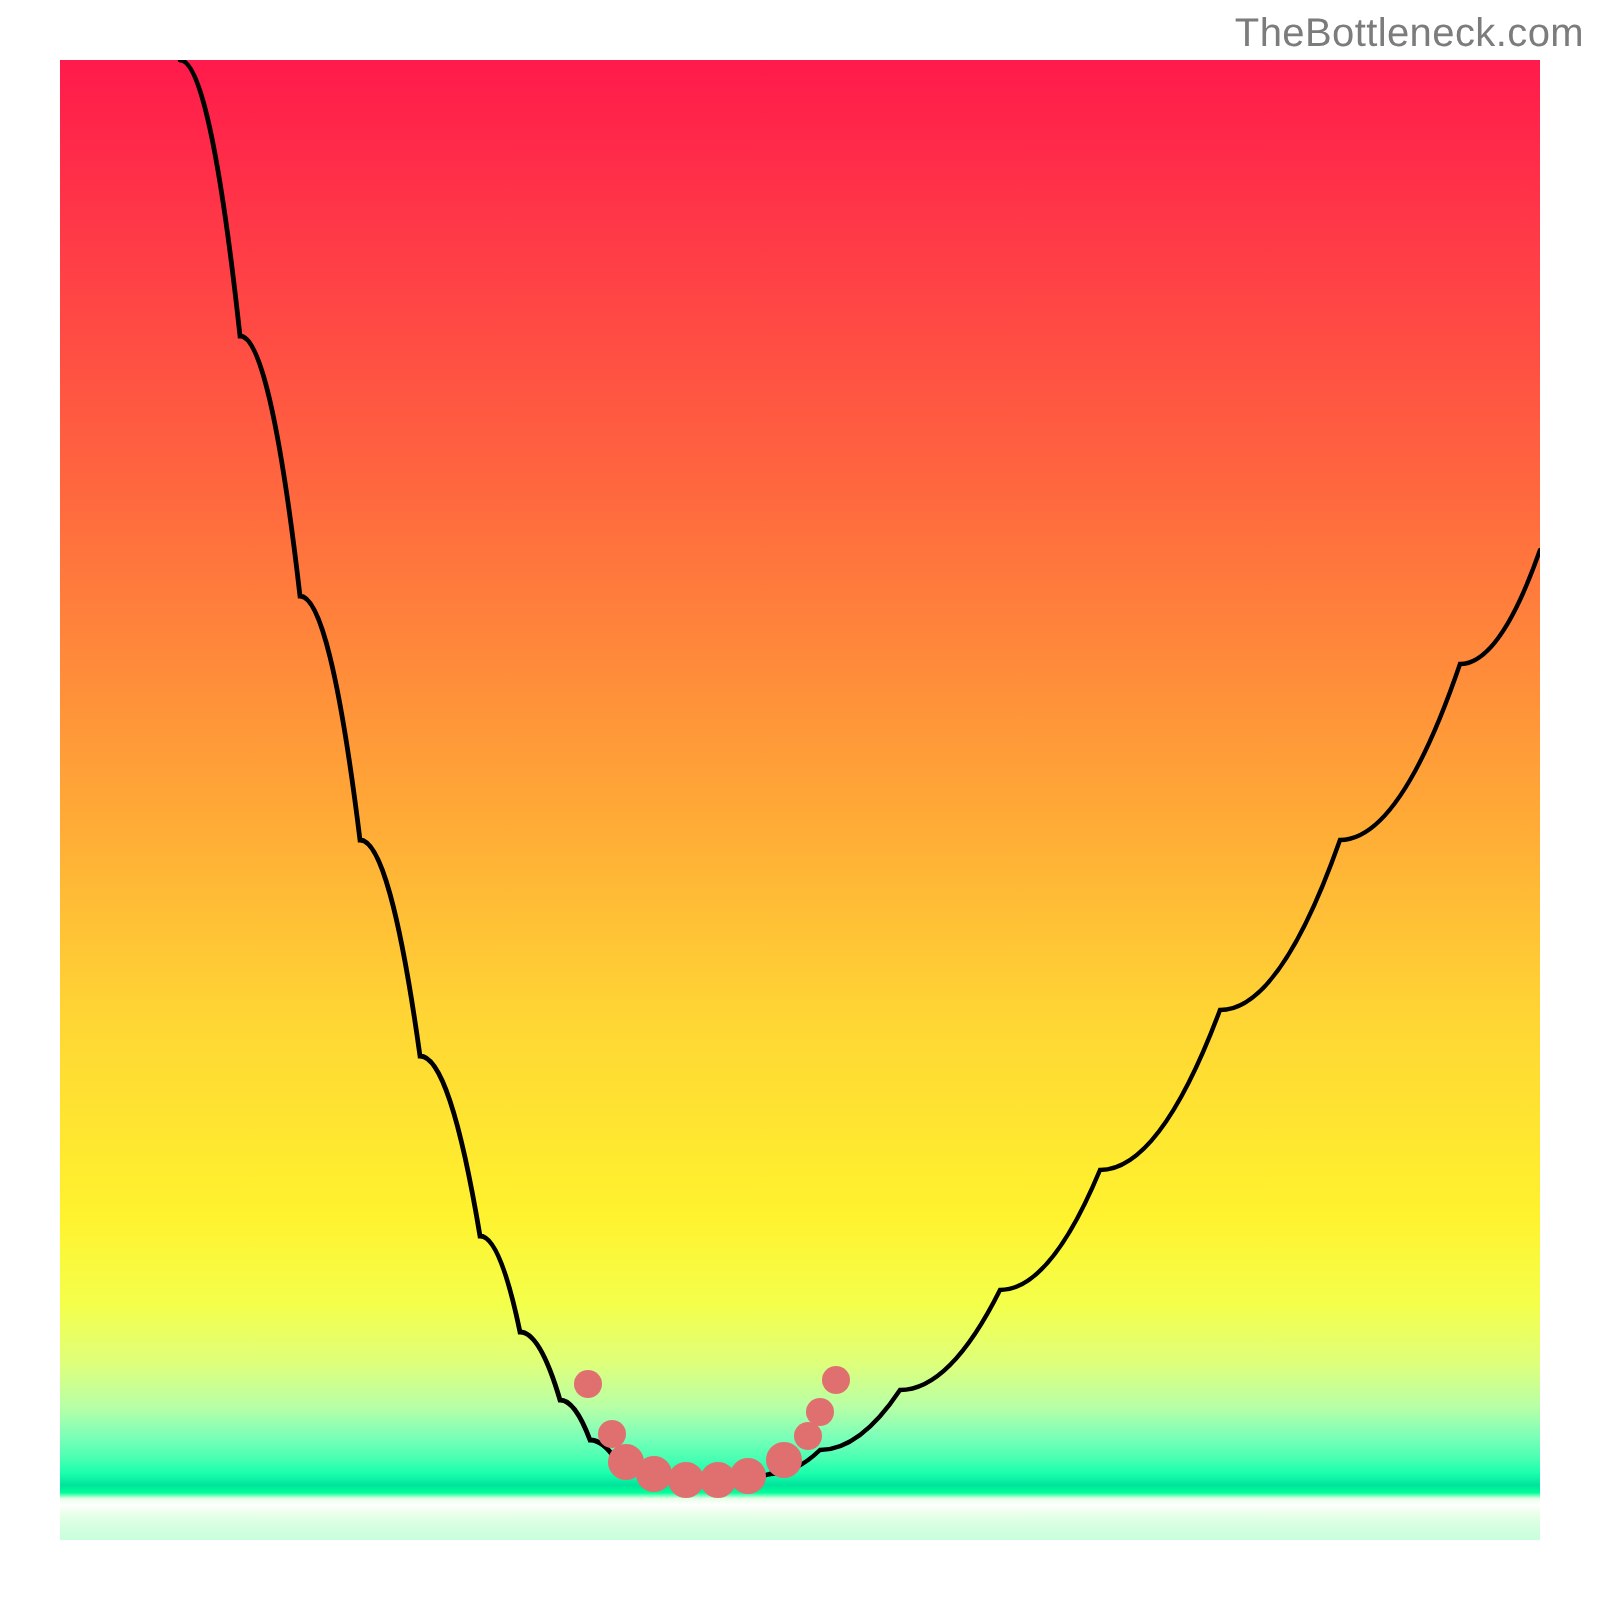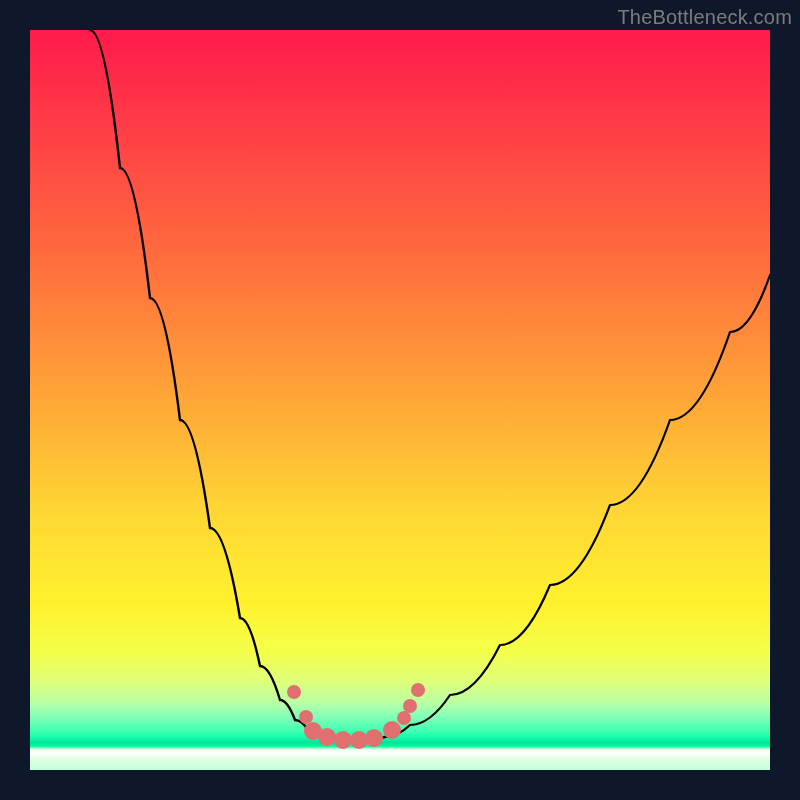--- a/index.html
+++ b/index.html
@@ -7,21 +7,21 @@
     padding: 0;
     width: 800px;
     height: 800px;
     background: #000;
     overflow: hidden;
     font-family: Arial, Helvetica, sans-serif;
   }
   .frame {
     position: absolute;
     inset: 0;
-    background: #0f172a;
+    background: #ffffff;
   }
   .plot-area {
     position: absolute;
     left: 30px;
     top: 30px;
     width: 740px;
     height: 740px;
     overflow: hidden;
   }
   .gradient {

